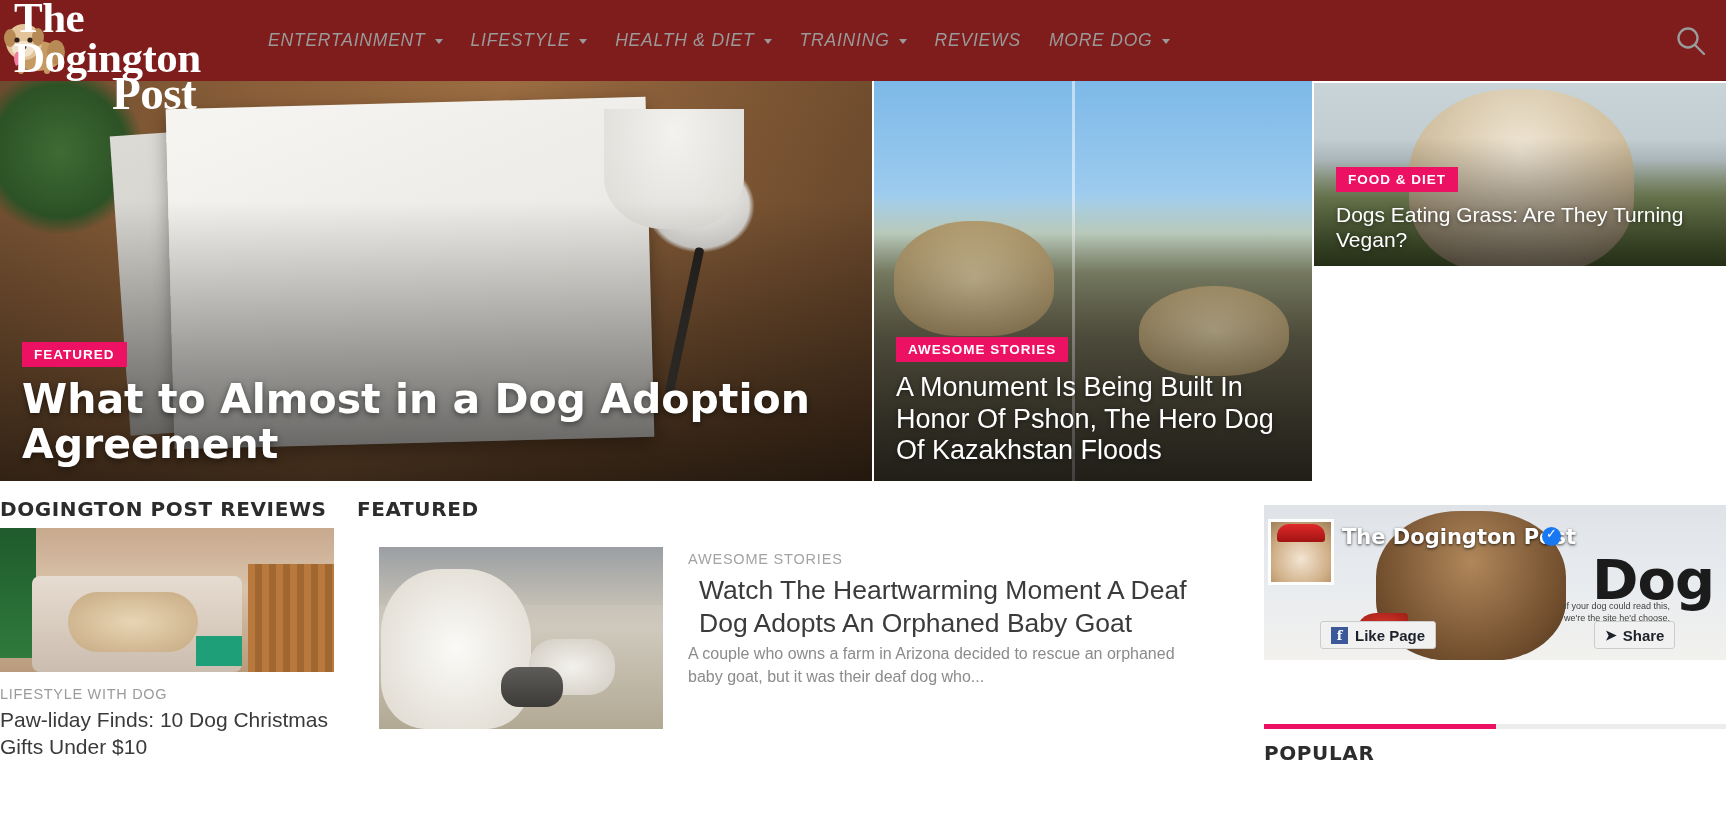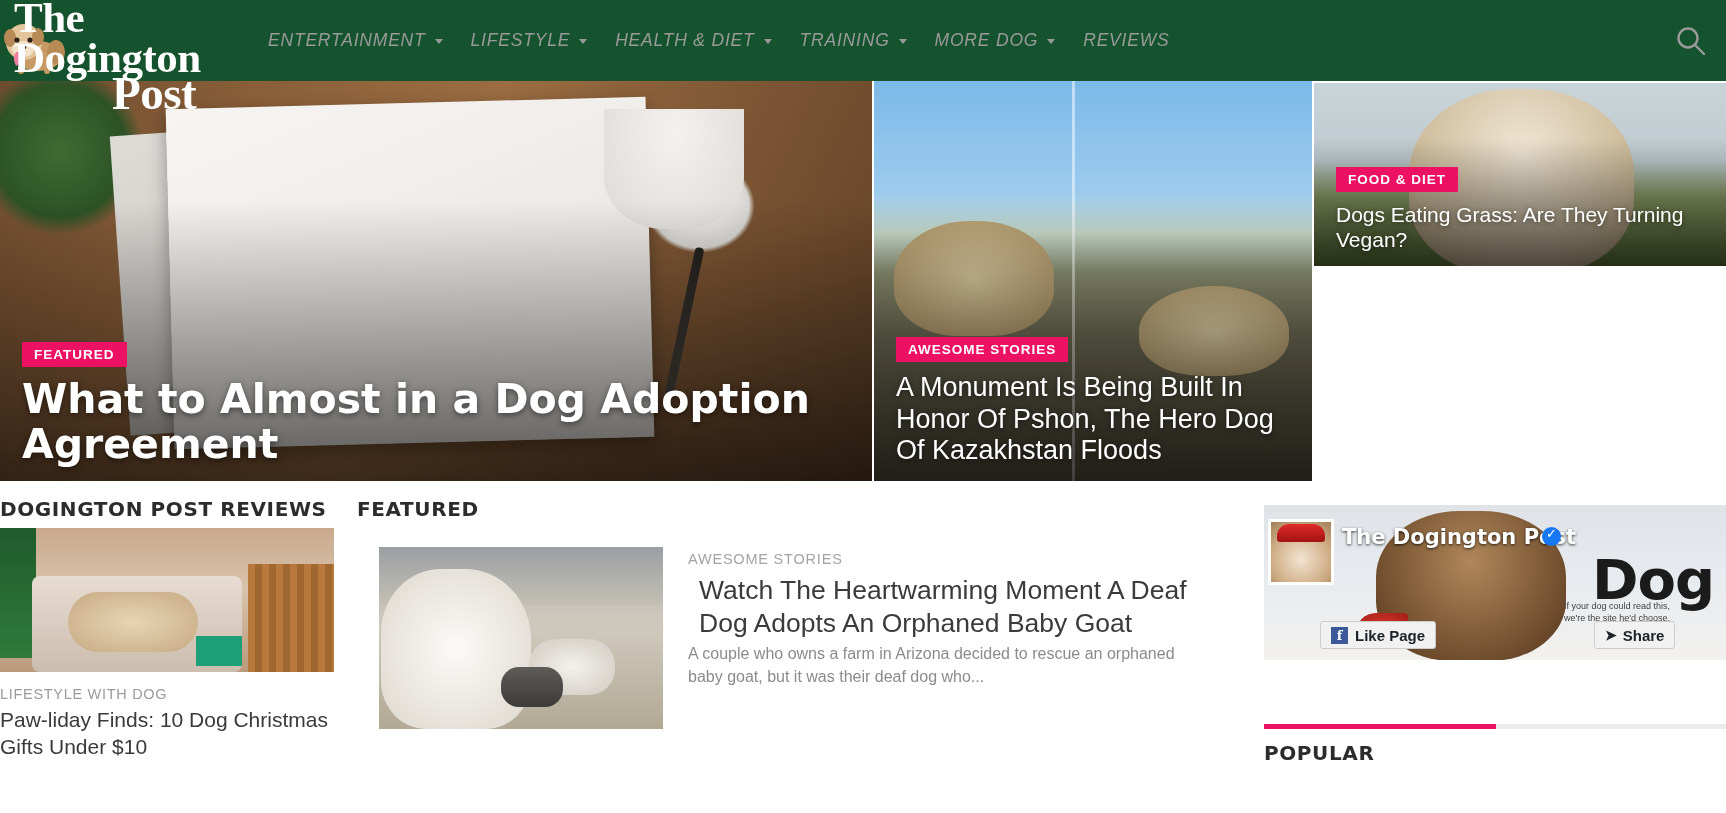--- a/index.html
+++ b/index.html
@@ -1,21 +1,21 @@
 <!DOCTYPE html>
 <html><head>
 <meta charset="utf-8">
 <style>
   * { margin:0; padding:0; box-sizing:border-box; }
   html,body { width:1726px; height:813px; overflow:hidden; background:#fff;
               font-family:"Liberation Sans", sans-serif; }
 
   
   .header { position:absolute; left:0; top:0; width:1726px; height:81px;
-            background:#14532d; display:flex; align-items:center; z-index:20; }
+            background:#7f1d1d; display:flex; align-items:center; z-index:20; }
   .logo-wrap { position:relative; width:232px; height:81px; flex:none; }
   .logo-dog { position:absolute; left:4px; top:18px; width:62px; height:58px; }
   .logo-text { position:absolute; left:14px; top:-2px; width:220px;
                color:#fff; font-family:"Liberation Serif", serif; font-weight:bold;
                line-height:0.92; letter-spacing:-0.5px; }
   .logo-l1 { font-size:43px; display:block; }
   .logo-l2 { font-size:47px; display:block; text-align:center; padding-left:60px;
              margin-top:-5px; }
   .nav { display:flex; align-items:center; height:81px; margin-left:22px; }
   .nav-item { display:flex; align-items:center; color:#9a9a9a; font-size:17.5px;
@@ -224,25 +224,25 @@
     </div>
     <div class="nav-item">
       <span>HEALTH &amp; DIET</span>
       <span class="caret"></span>
     </div>
     <div class="nav-item">
       <span>TRAINING</span>
       <span class="caret"></span>
     </div>
     <div class="nav-item">
+      <span>REVIEWS</span>
+    </div>
+    <div class="nav-item">
       <span>MORE DOG</span>
       <span class="caret"></span>
-    </div>
-    <div class="nav-item">
-      <span>REVIEWS</span>
     </div>
   </nav>
 
   <svg class="search-btn" viewBox="0 0 34 34">
     <circle cx="14" cy="14" r="9.5" fill="none" stroke="#9a9a9a" stroke-width="2.4"></circle>
     <line x1="21" y1="21" x2="30" y2="30" stroke="#9a9a9a" stroke-width="2.4" stroke-linecap="round"></line>
   </svg>
 </div>
 
 <div class="hero">

